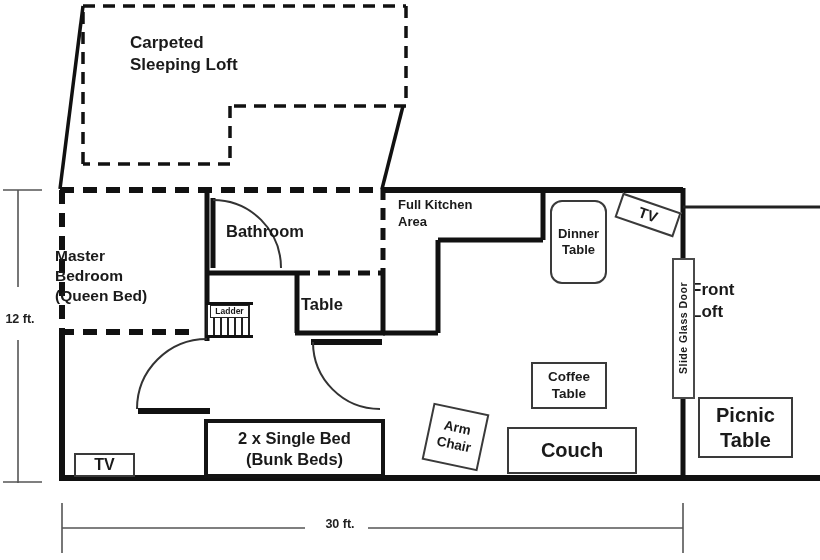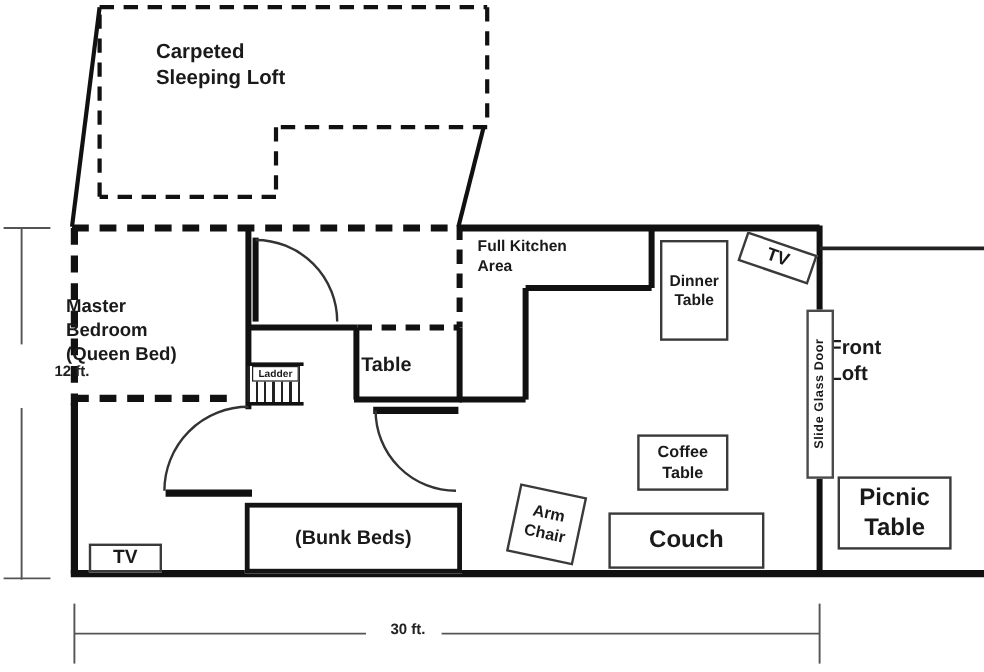--- a/index.html
+++ b/index.html
@@ -108,34 +108,35 @@
     <div>Carpeted</div>
     <div>Sleeping Loft</div>
   </div>
 
   <div class="lbl" style="left:55px;top:246px;width:155px;font-size:15.5px;">
     <div>Master</div>
     <div>Bedroom</div>
     <div>(Queen Bed)</div>
   </div>
 
+  <div class="lbl" style="left:226px;top:221px;width:140px;font-size:16.5px;">Bathroom</div>
 
   <div class="lbl" style="left:301px;top:294px;width:80px;font-size:16.5px;">Table</div>
 
   <div class="lbl" style="left:398px;top:197px;width:140px;font-size:13px;">
     <div>Full Kitchen</div>
     <div>Area</div>
   </div>
 
   <div class="lbl" style="left:691px;top:279px;width:120px;font-size:17px;">
     <div>Front</div>
     <div>Loft</div>
   </div>
 
-  <div class="box thinbox" style="left:550px;top:200px;width:57px;height:84px;font-size:13px;">
+  <div class="box thinbox" style="left:550px;top:200px;width:57px;height:84px;font-size:13px;border-radius:12px;">
     <div>Dinner</div>
     <div>Table</div>
   </div>
 
   <div class="box thinbox rot-tv" style="left:617px;top:202px;width:62px;height:26px;font-size:15px;">
     <div>TV</div>
   </div>
 
   <div class="box" id="slide-door" style="left:672px;top:258px;width:23px;height:141px;">
     <div class="vtext">Slide Glass Door</div>
@@ -154,27 +155,28 @@
     <div>Arm</div>
     <div>Chair</div>
   </div>
 
   <div class="box thinbox" style="left:698px;top:397px;width:95px;height:61px;font-size:20px;">
     <div>Picnic</div>
     <div>Table</div>
   </div>
 
   <div class="box thickbox" style="left:204px;top:419px;width:181px;height:59px;font-size:16.5px;">
+    <div>2 x Single Bed</div>
     <div>(Bunk Beds)</div>
   </div>
 
   <div class="box thinbox" style="left:74px;top:453px;width:61px;height:24px;font-size:16px;">
     <div>TV</div>
   </div>
 
   <div id="ladder">
     <span class="tag">Ladder</span>
   </div>
 
-  <div class="dim" style="left:0px;top:302px;width:40px;padding-left:40px;">12 ft.</div>
+  <div class="dim" style="left:0px;top:312px;width:40px;">12 ft.</div>
   <div class="dim" style="left:308px;top:517px;width:64px;">30 ft.</div>
 
 </div>
 
 </body></html>

